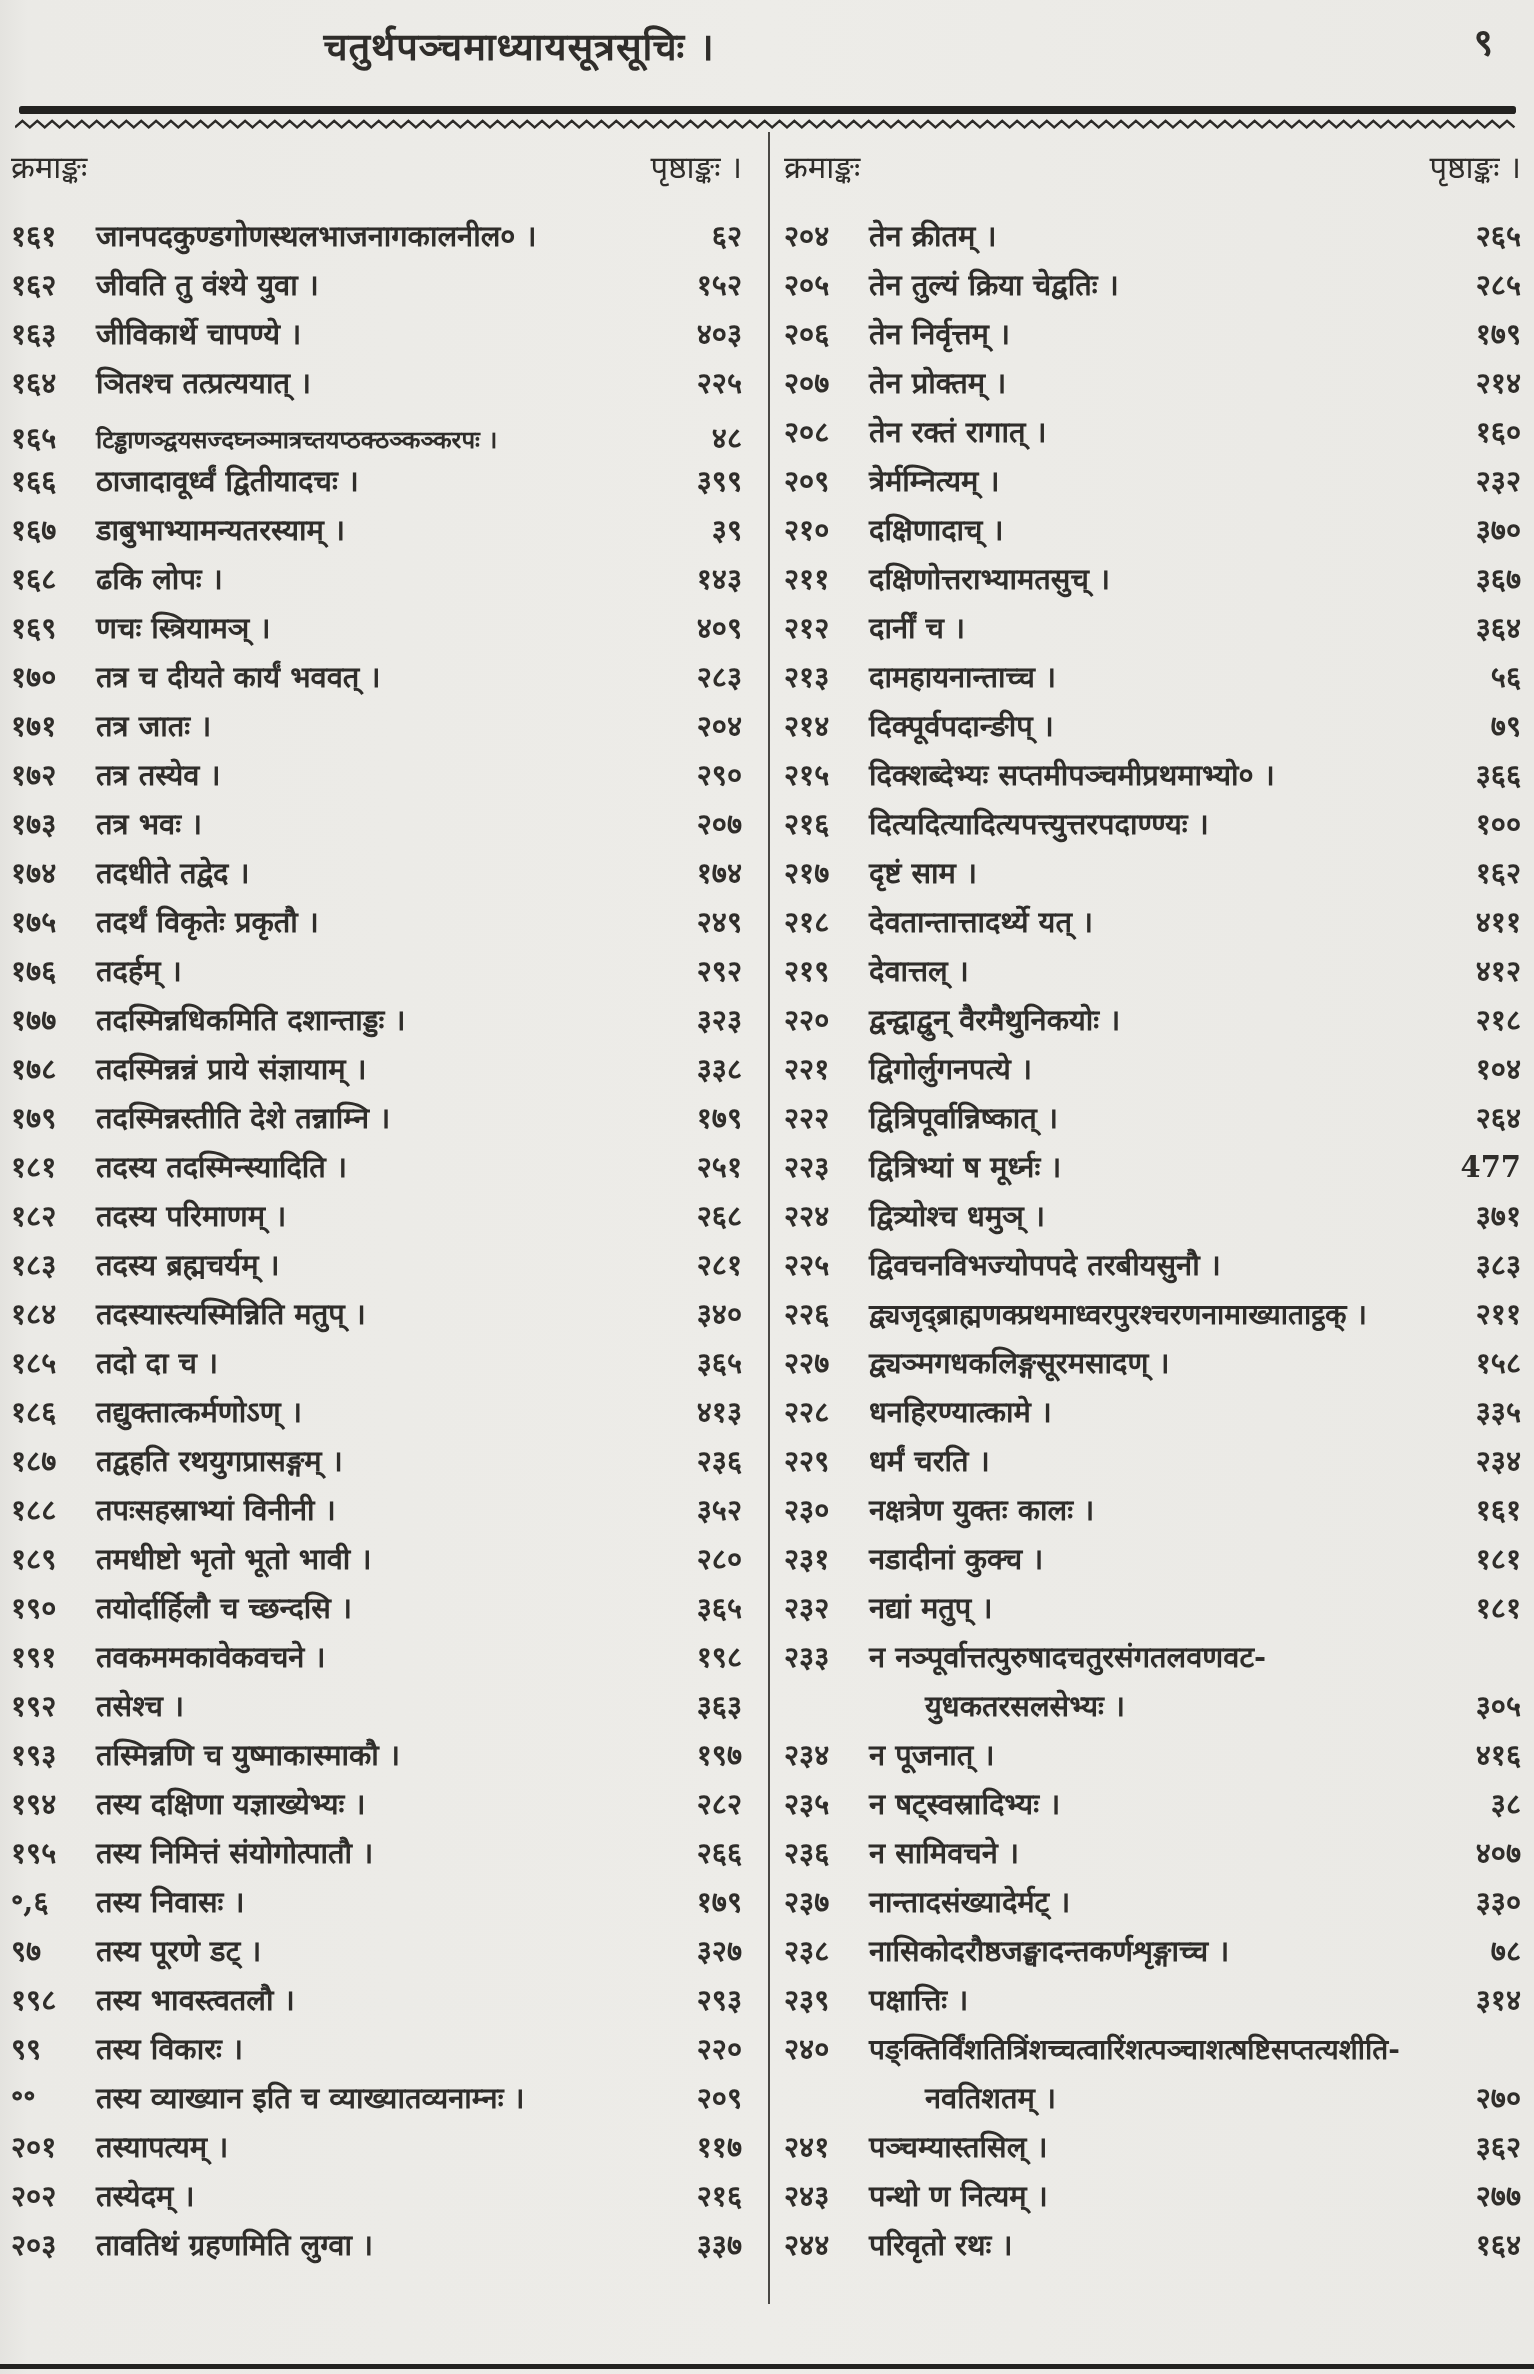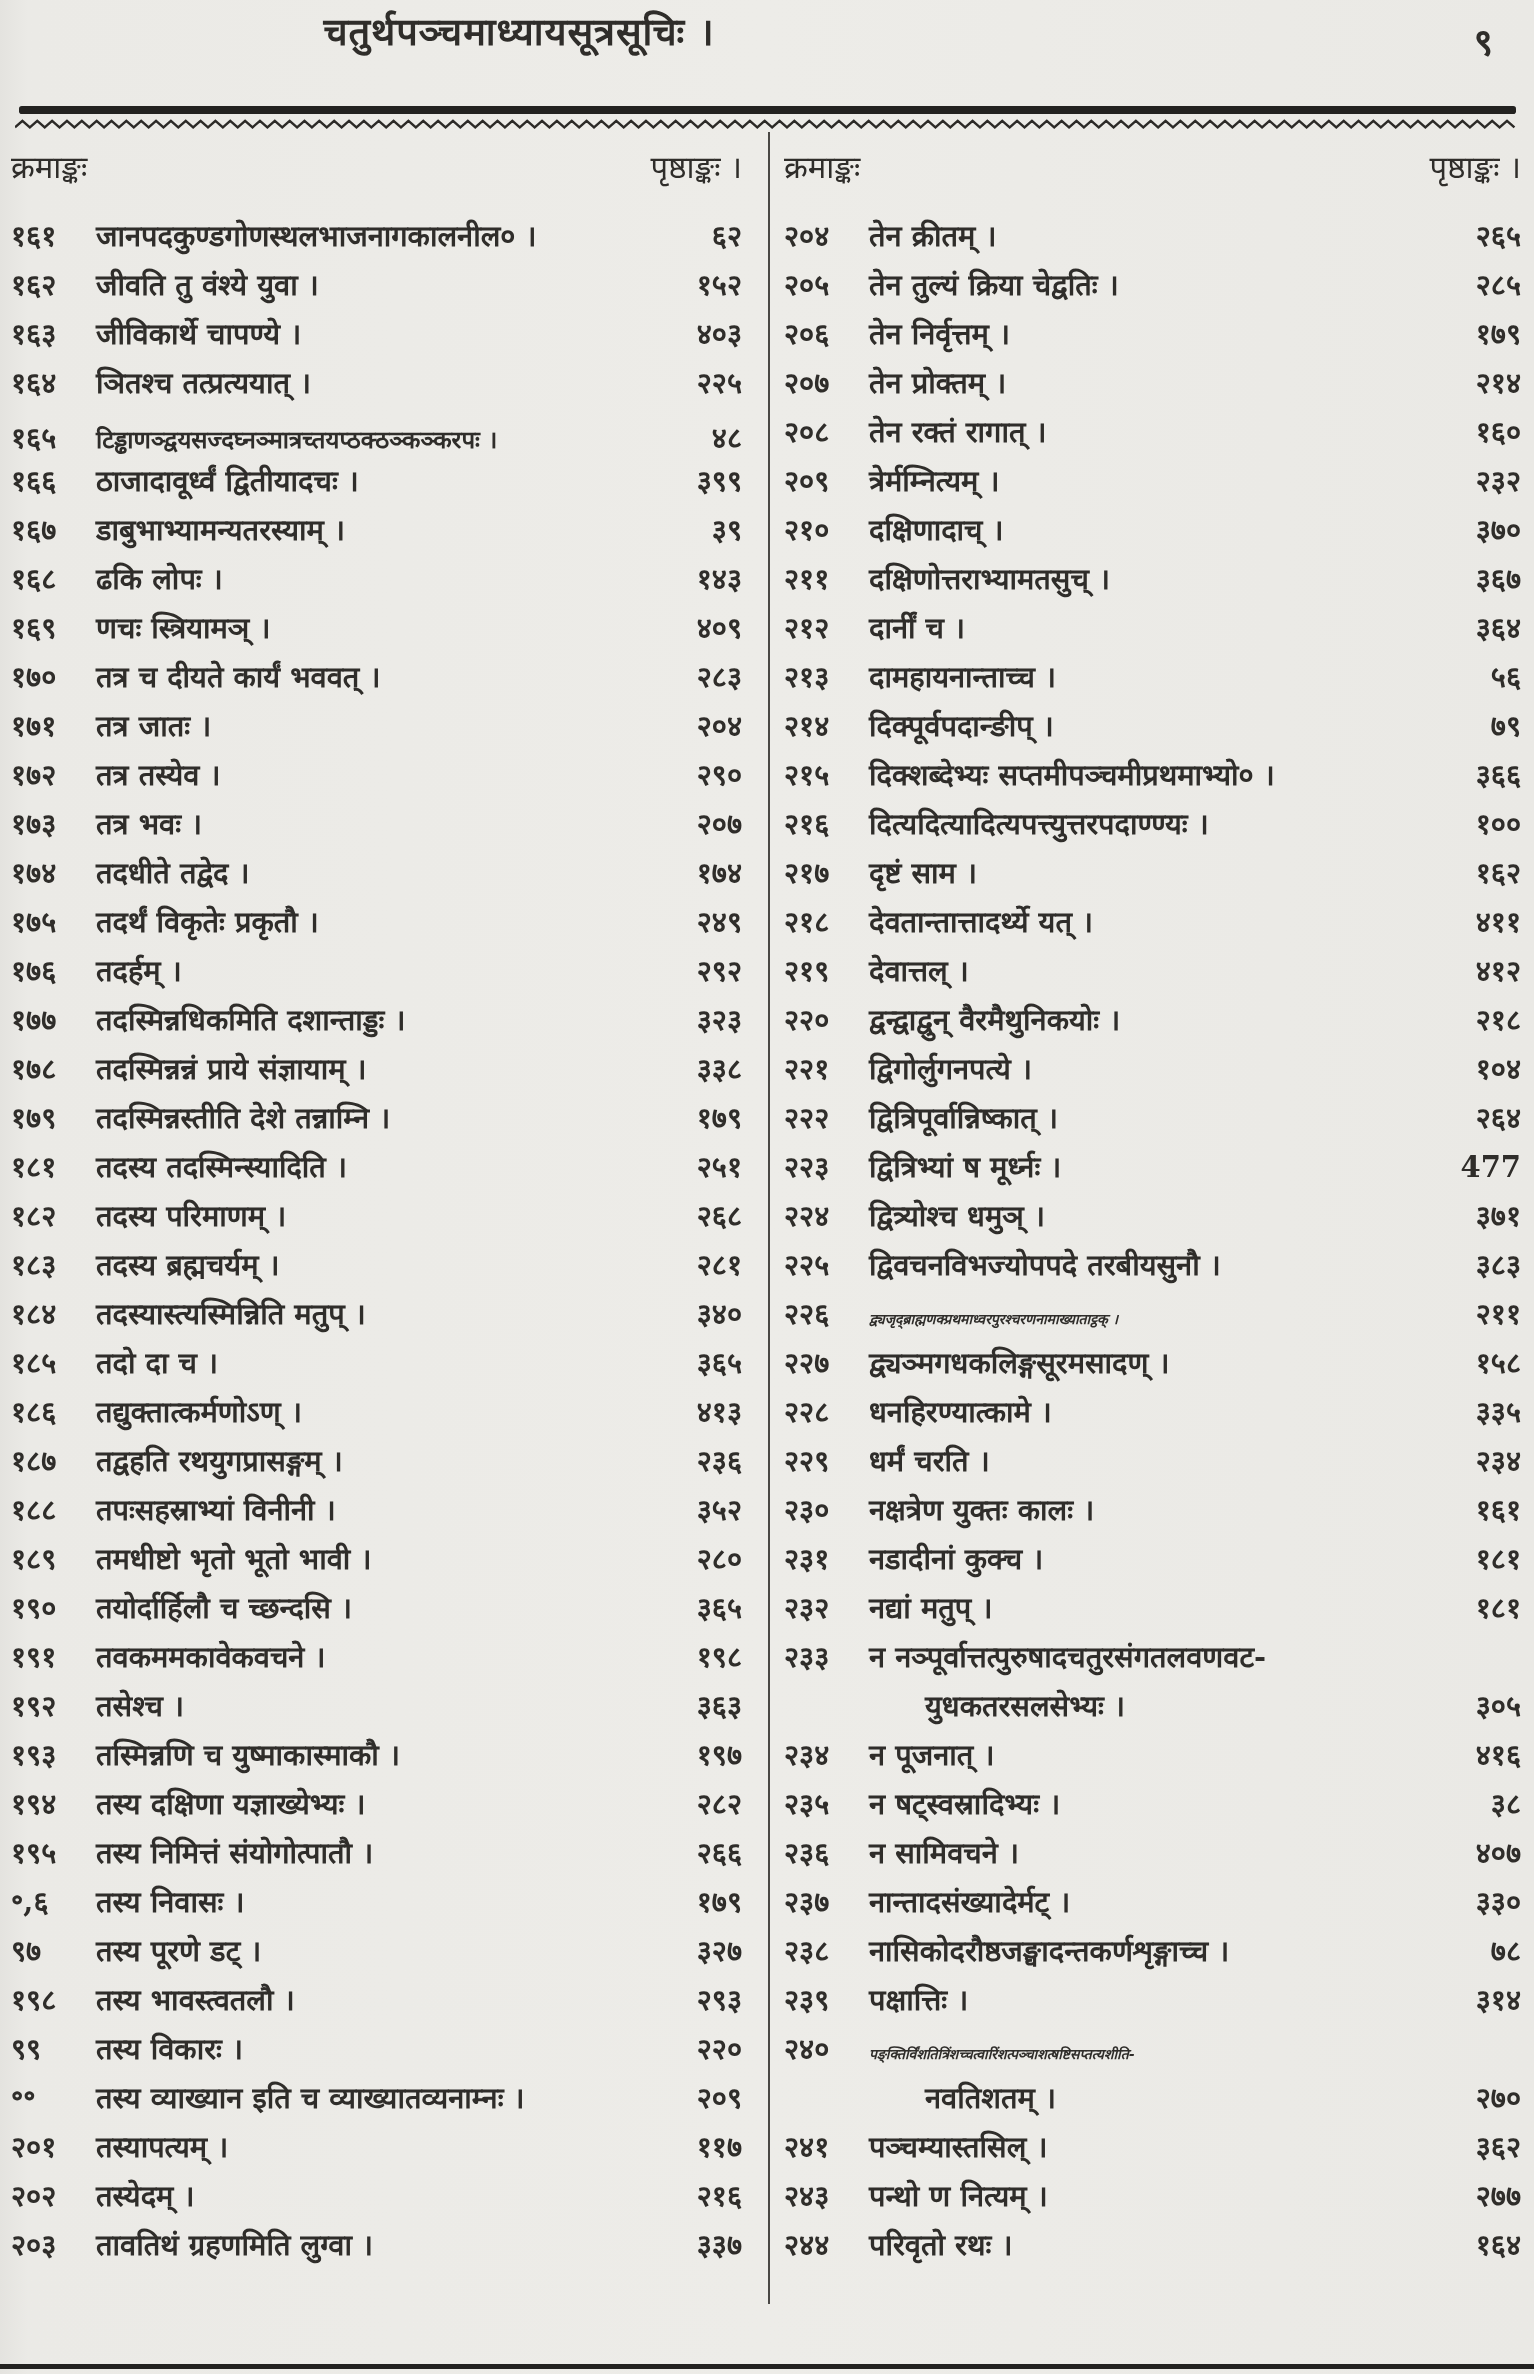--- a/index.html
+++ b/index.html
@@ -5,21 +5,21 @@
   html,body{margin:0;padding:0;background:#d8d7d3;}
   .page{
     position:relative;
     width:1534px;height:2375px;
     background:linear-gradient(90deg,#e4e3df 0,#ebeae6 28px,#edece8 50%,#eae9e5 100%);
     font-family:"DejaVu Serif","Liberation Serif",serif;
     color:#2f2d2a;
     overflow:hidden;
   }
   .title{
-    position:absolute;top:4px;left:519px;transform:translateX(-50%);
+    position:absolute;top:19px;left:519px;transform:translateX(-50%);
     font-size:38px;font-weight:bold;white-space:nowrap;letter-spacing:0.9px;
   }
   .folio{
     position:absolute;top:15px;right:41px;font-size:37px;font-weight:bold;
   }
   .rule-thick{
     position:absolute;top:106px;left:18.6px;width:1497px;height:8.3px;
     background:#232220;border-radius:2.8px;
   }
   .rule-wavy{
@@ -40,21 +40,21 @@
   }
   .entries{margin-top:33px;}
   .row{
     display:flex;align-items:baseline;min-height:49px;
     font-size:29px;font-weight:bold;line-height:1.15;
   }
   .num{flex:none;width:85px;}
   .indent{flex:none;width:141px;}
   .txt{padding-right:9.3px;}
   .txt.lg{font-size:24px;margin-top:10px;}
-  .txt.xl{font-size:14px;font-style:italic;}
+  .txt.xl{font-size:28px;}
   .pg{margin-left:auto;text-align:right;white-space:nowrap;}
 </style>
 </head>
 <body>
 
 <div class="page">
 
   <div class="title">चतुर्थपञ्चमाध्यायसूत्रसूचिः ।</div>
   <div class="folio">९</div>
 

